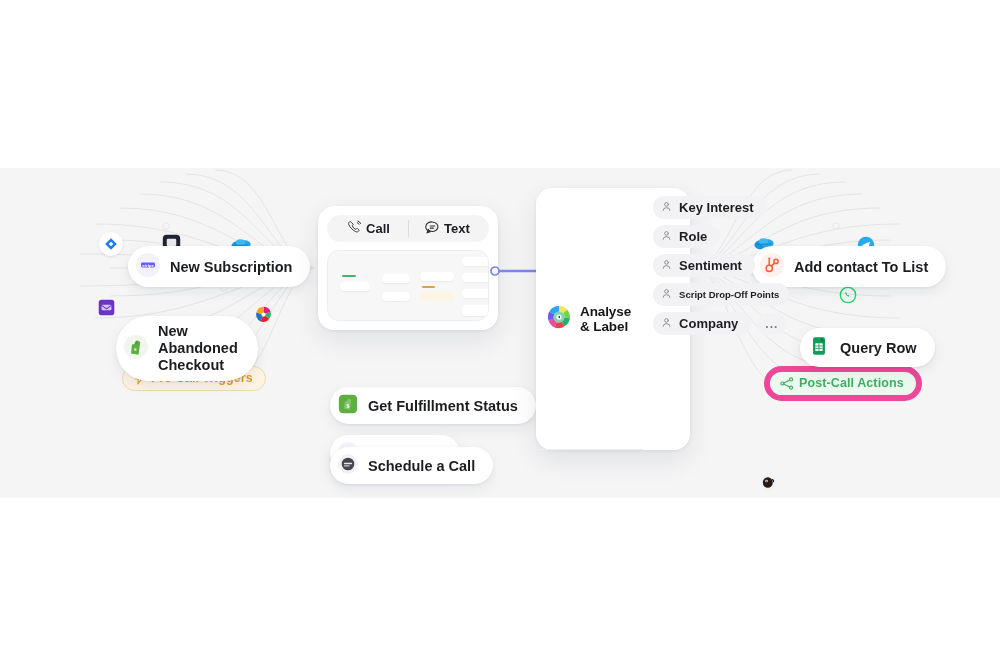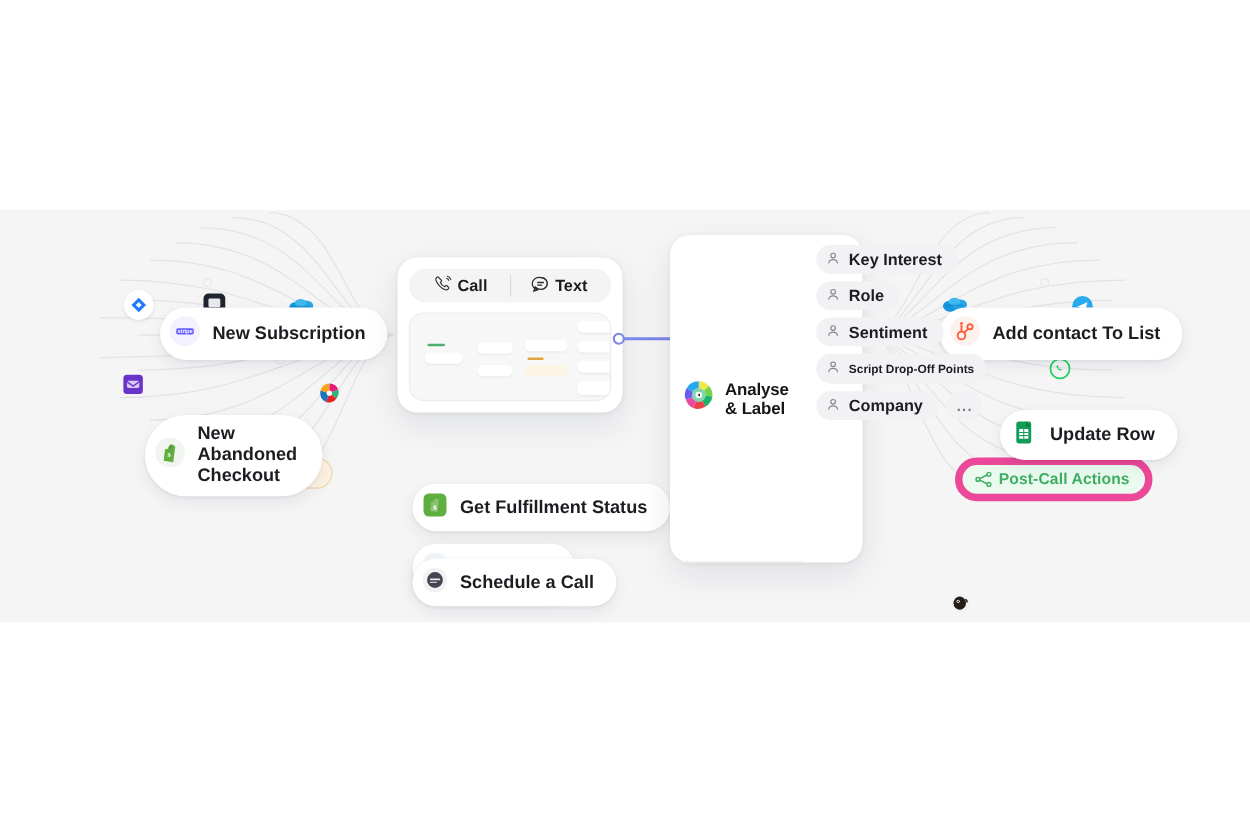--- a/index.html
+++ b/index.html
@@ -283,21 +283,21 @@
       <span class="ic">
         <svg width="24" height="24" viewBox="0 0 24 24">
             <circle cx="12" cy="12" r="12" fill="#f3f1fb"></circle>
             <rect x="5" y="9.5" width="14" height="5" rx="1.4" fill="#635bff"></rect>
             <text x="12" y="13.6" font-size="4.4" fill="#ffffff" text-anchor="middle" font-family="Liberation Sans, sans-serif" font-weight="700">stripe</text>
           </svg>
       </span>
       <span>New Subscription</span>
     </div>
 
-    <div class="chip" style="left:116px; top:164px; padding-right:22px; line-height:17px; max-width:142px; white-space:normal;">
+    <div class="chip" style="left:116px; top:148px; padding-right:22px; line-height:17px; max-width:142px; white-space:normal;">
       <span class="ic">
         <svg width="24" height="24" viewBox="0 0 24 24">
             <circle cx="12" cy="12" r="12" fill="#f1f5ef"></circle>
             <path d="M13.8 5.6 c-.4-.2-1-.1-1.5 .2 -.9 .5 -1.6 1.7 -1.9 3.1 L8 9.4 7 18.6 l7.6 1.1 1.6-12.7 c-.4-.3-.9-.6-1.4-.8 z" fill="#5fae40"></path>
             <path d="M12.4 9.1 c-.4-.2-.9-.3-1.3-.2 .3-1.3 1-2.4 1.8-2.9 .3 .6 .4 1.5 .3 2.4 z" fill="#4e9434"></path>
             <text x="11.3" y="15.9" font-size="6.6" fill="#ffffff" text-anchor="middle" font-family="Liberation Serif, serif" font-weight="700">s</text>
           </svg>
       </span>
       <span>New Abandoned Checkout</span>
     </div>
@@ -354,21 +354,21 @@
 
     <div class="chip" style="left:800px; top:160px;">
       <span class="ic">
         <svg width="22" height="22" viewBox="0 0 24 24">
             <rect x="5.5" y="2.5" width="13" height="19" rx="2" fill="#0f9d58"></rect>
             <path d="M14 2.5 L18.5 7 h-4.5 z" fill="#0b8043"></path>
             <rect x="8" y="9" width="8" height="8.5" rx=".8" fill="#ffffff"></rect>
             <path d="M8 12 h8 M8 14.6 h8 M12 9 v8.5" stroke="#0f9d58" stroke-width=".9"></path>
           </svg>
       </span>
-      <span>Update Row</span>
+      <span>Query Row</span>
     </div>
 
   </div>
 
   <div id="card-channel">
     <div id="tabs">
       <div class="tab">
         <span>
           <svg width="15" height="15" viewBox="0 0 24 24" fill="none" stroke="#2b2c31" stroke-width="1.7" stroke-linecap="round">
             <path d="M7.2 3.6 L9.6 6 a1.3 1.3 0 0 1 0 1.8 L8.2 9.2 a11 11 0 0 0 6.6 6.6 l1.4-1.4 a1.3 1.3 0 0 1 1.8 0 l2.4 2.4 a1.3 1.3 0 0 1 0 1.8 l-1.2 1.2 c-1 1-2.7 1-4.6 .2 -2.5-1.1-5.2-3-7.4-5.2 -2.2-2.2-4.1-4.9-5.2-7.4 -.8-1.9-.8-3.6 .2-4.6 L3.4 1.6 a1.3 1.3 0 0 1 1.8 0 z" transform="translate(1.4,1.4) scale(0.86)"></path>

